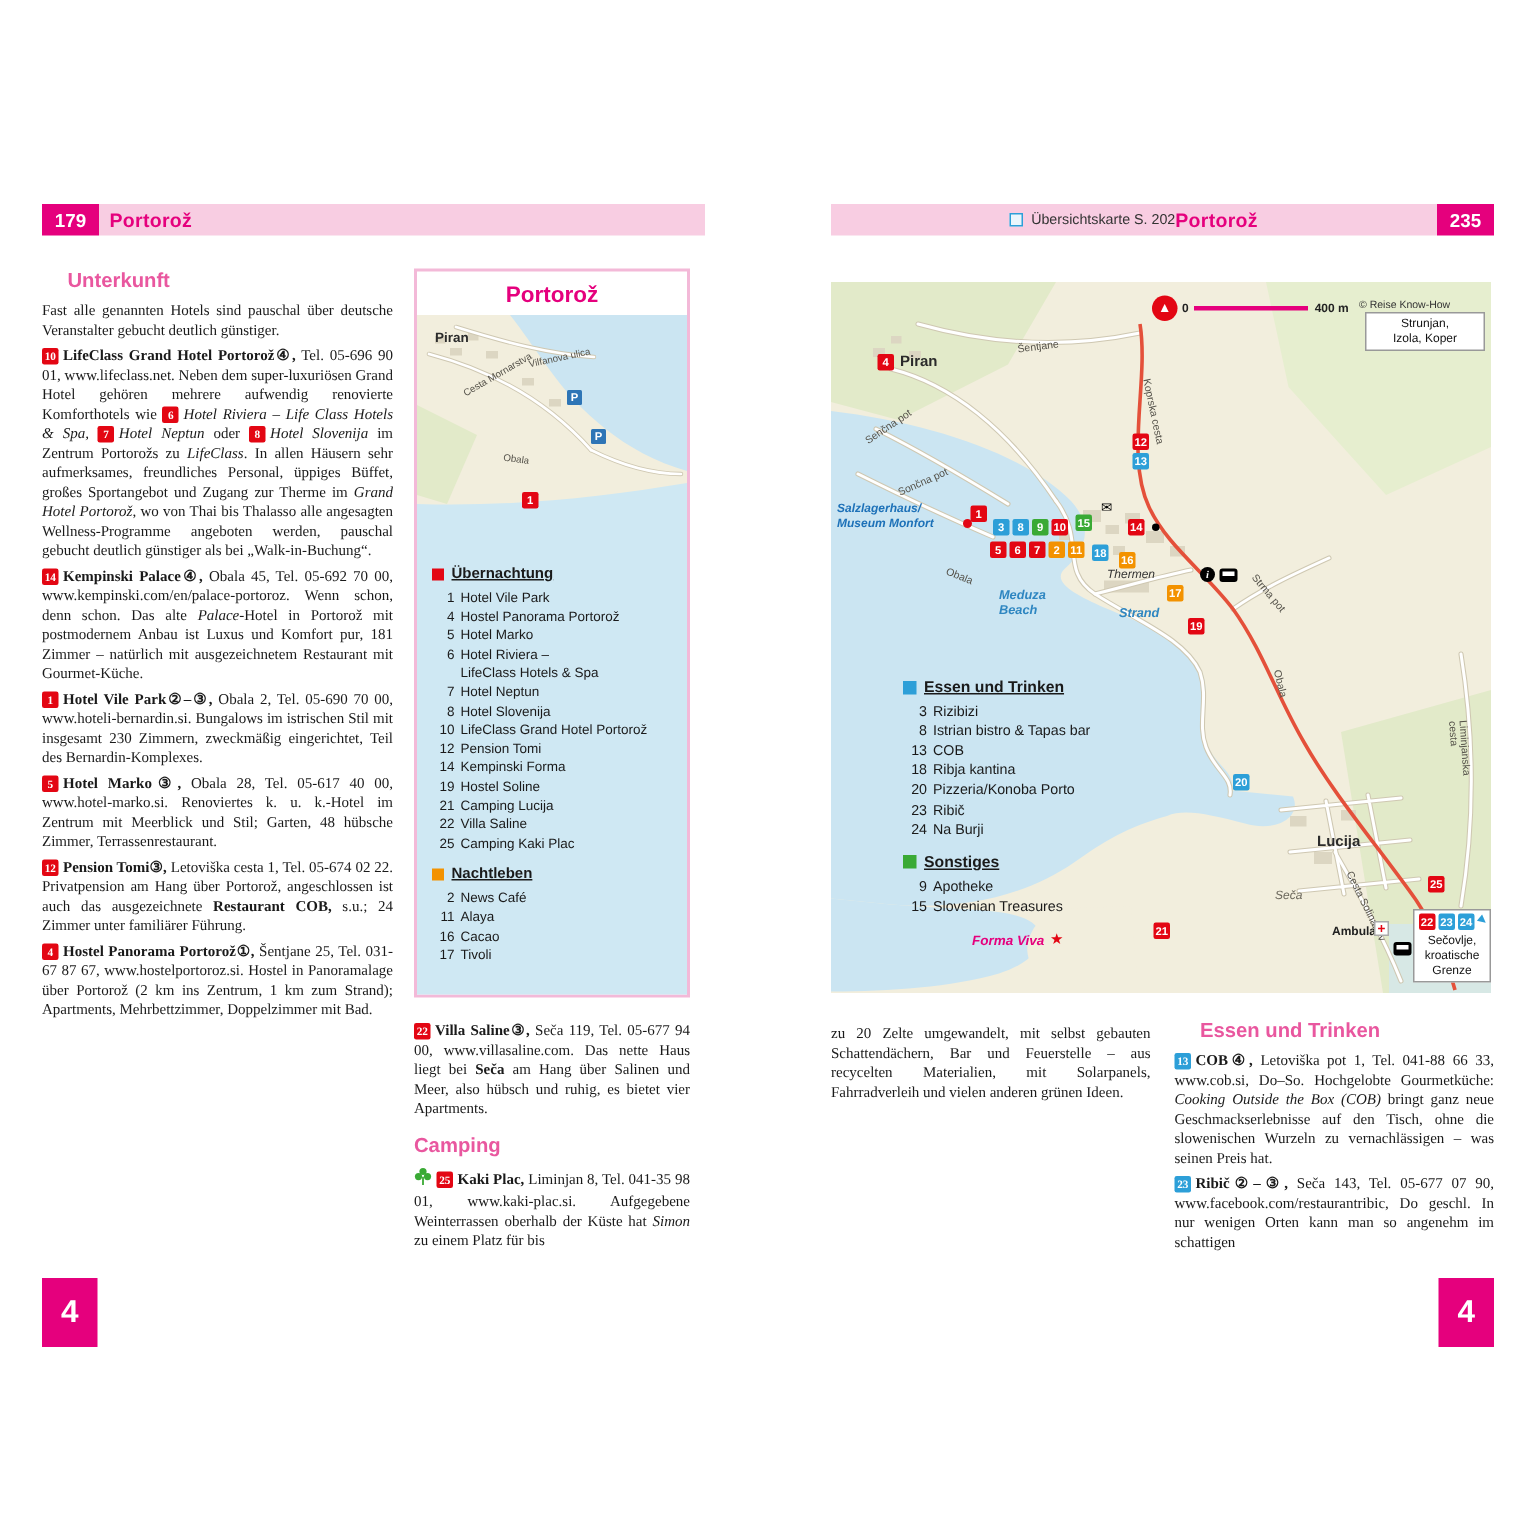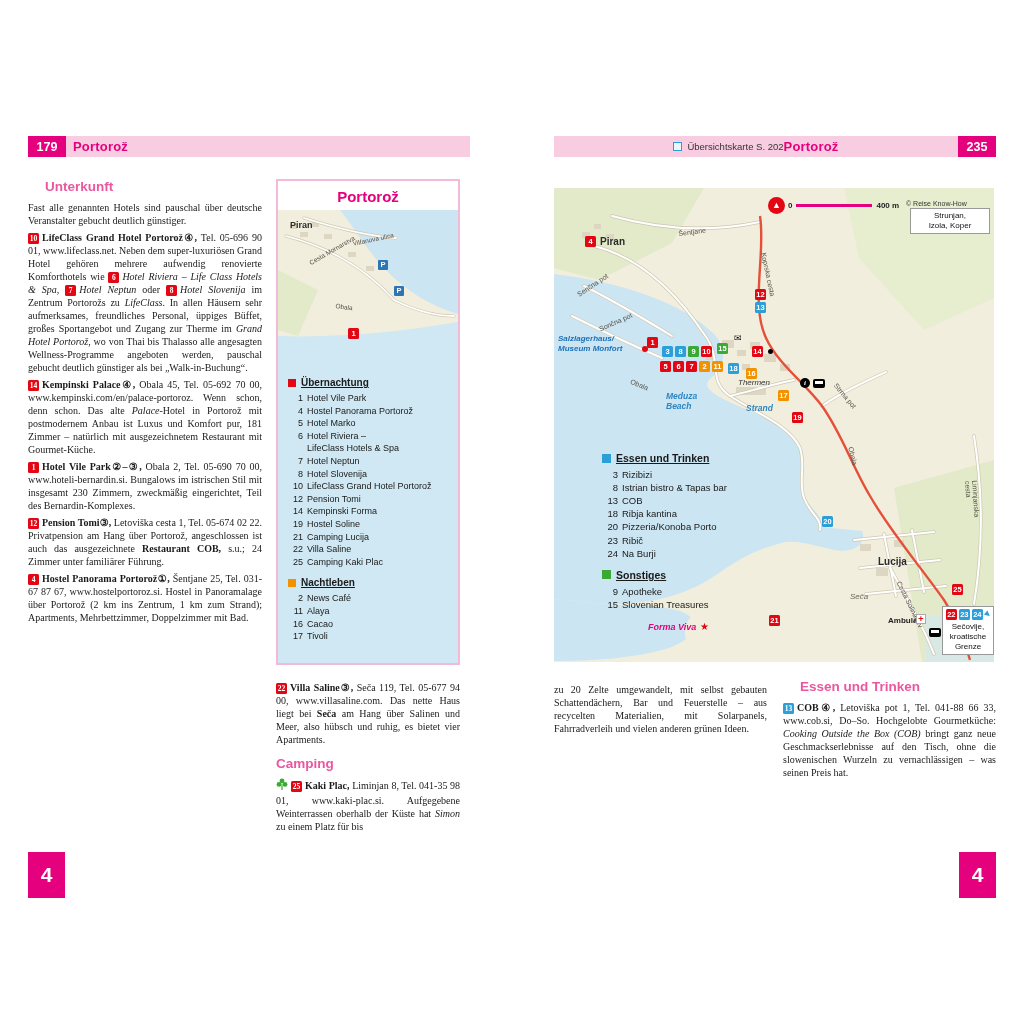--- a/index.html
+++ b/index.html
@@ -112,20 +112,21 @@
       </div>
     </div>
     <div class="cols">
       <div class="text-col">
         <h2 class="sec-heading">Unterkunft</h2>
         <p class="entry">Fast alle genannten Hotels sind pauschal über deutsche Veranstalter gebucht deutlich günstiger.</p>
         <div id="left-entries">
             <p class="entry"><span class="badge bg-red">10</span><span class="b">LifeClass Grand Hotel Portorož④,</span><span> Tel. 05-696 90 01, www.lifeclass.net. Neben dem super-luxuriösen Grand Hotel gehören mehrere aufwendig renovierte Komforthotels wie </span><span class="badge bg-red">6</span><span class="i">Hotel Riviera – Life Class Hotels &amp; Spa, </span><span class="badge bg-red">7</span><span class="i">Hotel Neptun </span><span>oder </span><span class="badge bg-red">8</span><span class="i">Hotel Slovenija </span><span>im Zentrum Portorožs zu </span><span class="i">LifeClass</span><span>. In allen Häusern sehr aufmerksames, freundliches Personal, üppiges Büffet, großes Sportangebot und Zugang zur Therme im </span><span class="i">Grand Hotel Portorož</span><span>, wo von Thai bis Thalasso alle angesagten Wellness-Programme angeboten werden, pauschal gebucht deutlich günstiger als bei „Walk-in-Buchung“.</span></p>
             <p class="entry"><span class="badge bg-red">14</span><span class="b">Kempinski Palace④,</span><span> Obala 45, Tel. 05-692 70 00, www.kempinski.com/en/palace-portoroz. Wenn schon, denn schon. Das alte </span><span class="i">Palace</span><span>-Hotel in Portorož mit postmodernem Anbau ist Luxus und Komfort pur, 181 Zimmer – natürlich mit ausgezeichnetem Restaurant mit Gourmet-Küche.</span></p>
             <p class="entry"><span class="badge bg-red">1</span><span class="b">Hotel Vile Park②–③,</span><span> Obala 2, Tel. 05-690 70 00, www.hoteli-bernardin.si. Bungalows im istrischen Stil mit insgesamt 230 Zimmern, zweckmäßig eingerichtet, Teil des Bernardin-Komplexes.</span></p>
+            <p class="entry"><span class="badge bg-red">5</span><span class="b">Hotel Marko③,</span><span> Obala 28, Tel. 05-617 40 00, www.hotel-marko.si. Renoviertes k. u. k.-Hotel im Zentrum mit Meerblick und Stil; Garten, 48 hübsche Zimmer, Terrassenrestaurant.</span></p>
             <p class="entry"><span class="badge bg-red">12</span><span class="b">Pension Tomi③,</span><span> Letoviška cesta 1, Tel. 05-674 02 22. Privatpension am Hang über Portorož, angeschlossen ist auch das ausgezeichnete </span><span class="b">Restaurant COB,</span><span> s.u.; 24 Zimmer unter familiärer Führung.</span></p>
             <p class="entry"><span class="badge bg-red">4</span><span class="b">Hostel Panorama Portorož①,</span><span> Šentjane 25, Tel. 031-67 87 67, www.hostelportoroz.si. Hostel in Panoramalage über Portorož (2 km ins Zentrum, 1 km zum Strand); Apartments, Mehrbettzimmer, Doppelzimmer mit Bad.</span></p>
           </div>
       </div>
       <div class="box-col">
         <div class="legend-box">
           <div class="legend-box-title">Portorož</div>
           <div class="mini-map" id="mini-map">
             <svg class="base" viewBox="0 0 180 158" preserveAspectRatio="none" style="position:absolute;inset:0;width:100%;height:100%;">
               <rect width="180" height="158" fill="#f2eedd"></rect>
@@ -440,20 +441,21 @@
       </div>
 
     <div class="bottom-cols">
       <div class="bcol">
         <p class="entry">zu 20 Zelte umgewandelt, mit selbst gebauten Schattendächern, Bar und Feuerstelle – aus recycelten Materialien, mit Solarpanels, Fahrradverleih und vielen anderen grünen Ideen.</p>
       </div>
       <div class="bcol">
         <h2 class="sec-heading">Essen und Trinken</h2>
         <div id="food-entries">
             <p class="entry"><span class="badge bg-blue">13</span><span class="b">COB④,</span><span> Letoviška pot 1, Tel. 041-88 66 33, www.cob.si, Do–So. Hochgelobte Gourmetküche: </span><span class="i">Cooking Outside the Box (COB)</span><span> bringt ganz neue Geschmackserlebnisse auf den Tisch, ohne die slowenischen Wurzeln zu vernachlässigen – was seinen Preis hat.</span></p>
+            <p class="entry"><span class="badge bg-blue">23</span><span class="b">Ribič②–③,</span><span> Seča 143, Tel. 05-677 07 90, www.facebook.com/restaurantribic, Do geschl. In nur wenigen Orten kann man so angenehm im schattigen</span></p>
           </div>
       </div>
     </div>
   </div>
 
   <div class="chapter-tab tab-left">4</div>
   <div class="chapter-tab tab-right">4</div>
 </div>
 
 </body></html>

